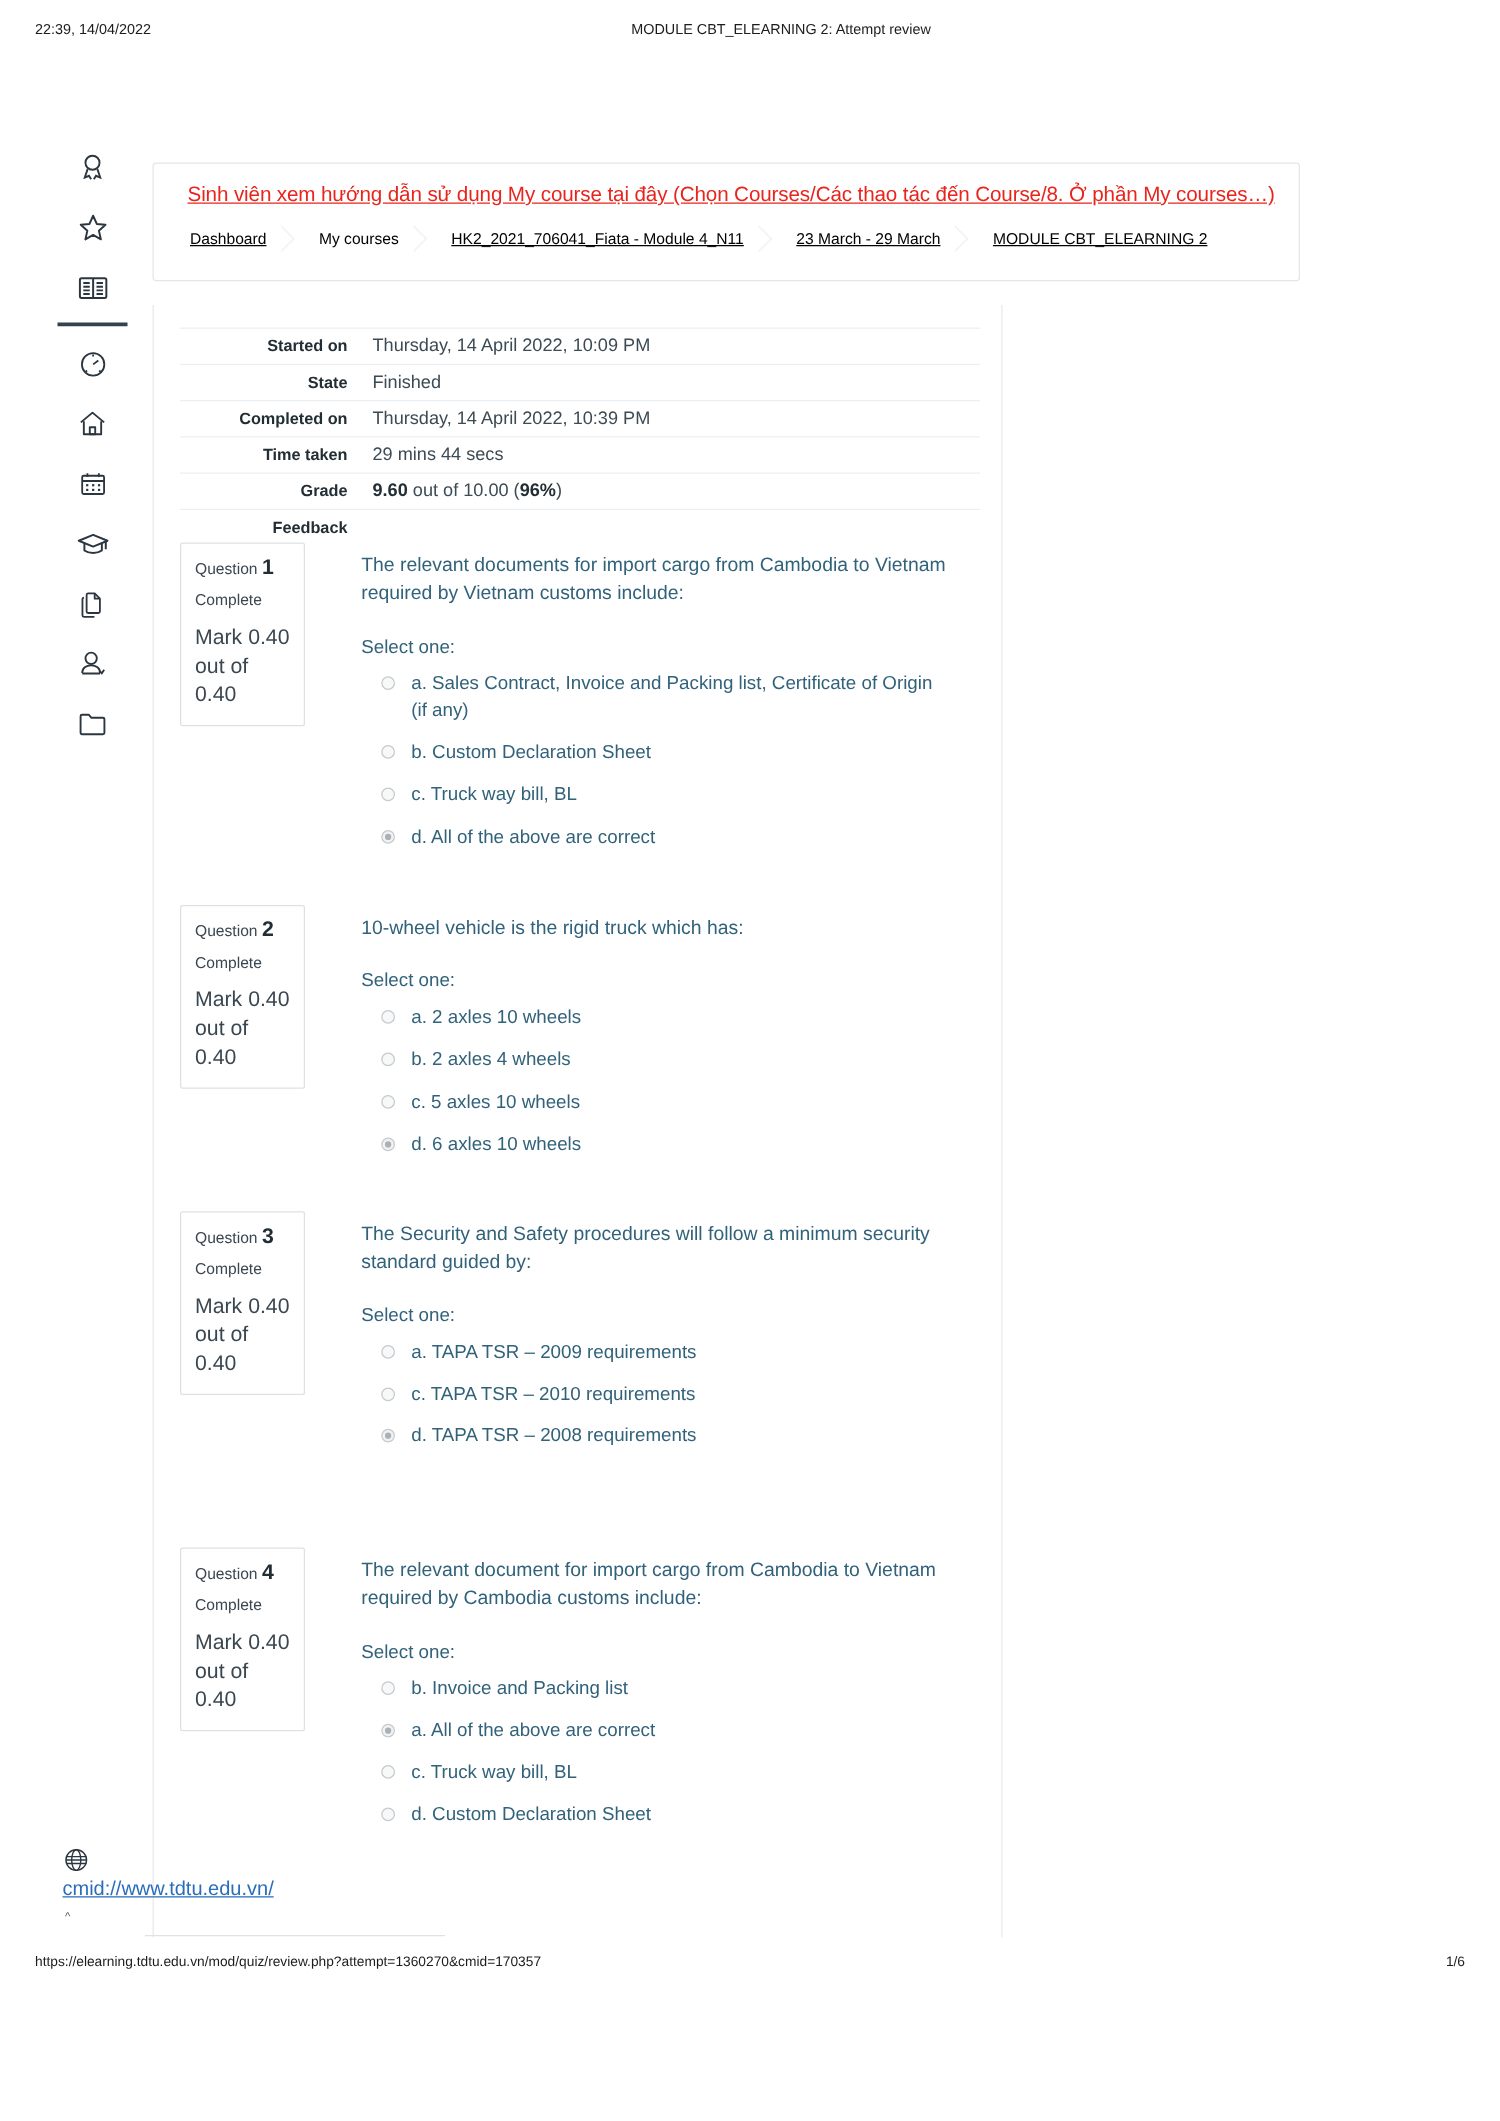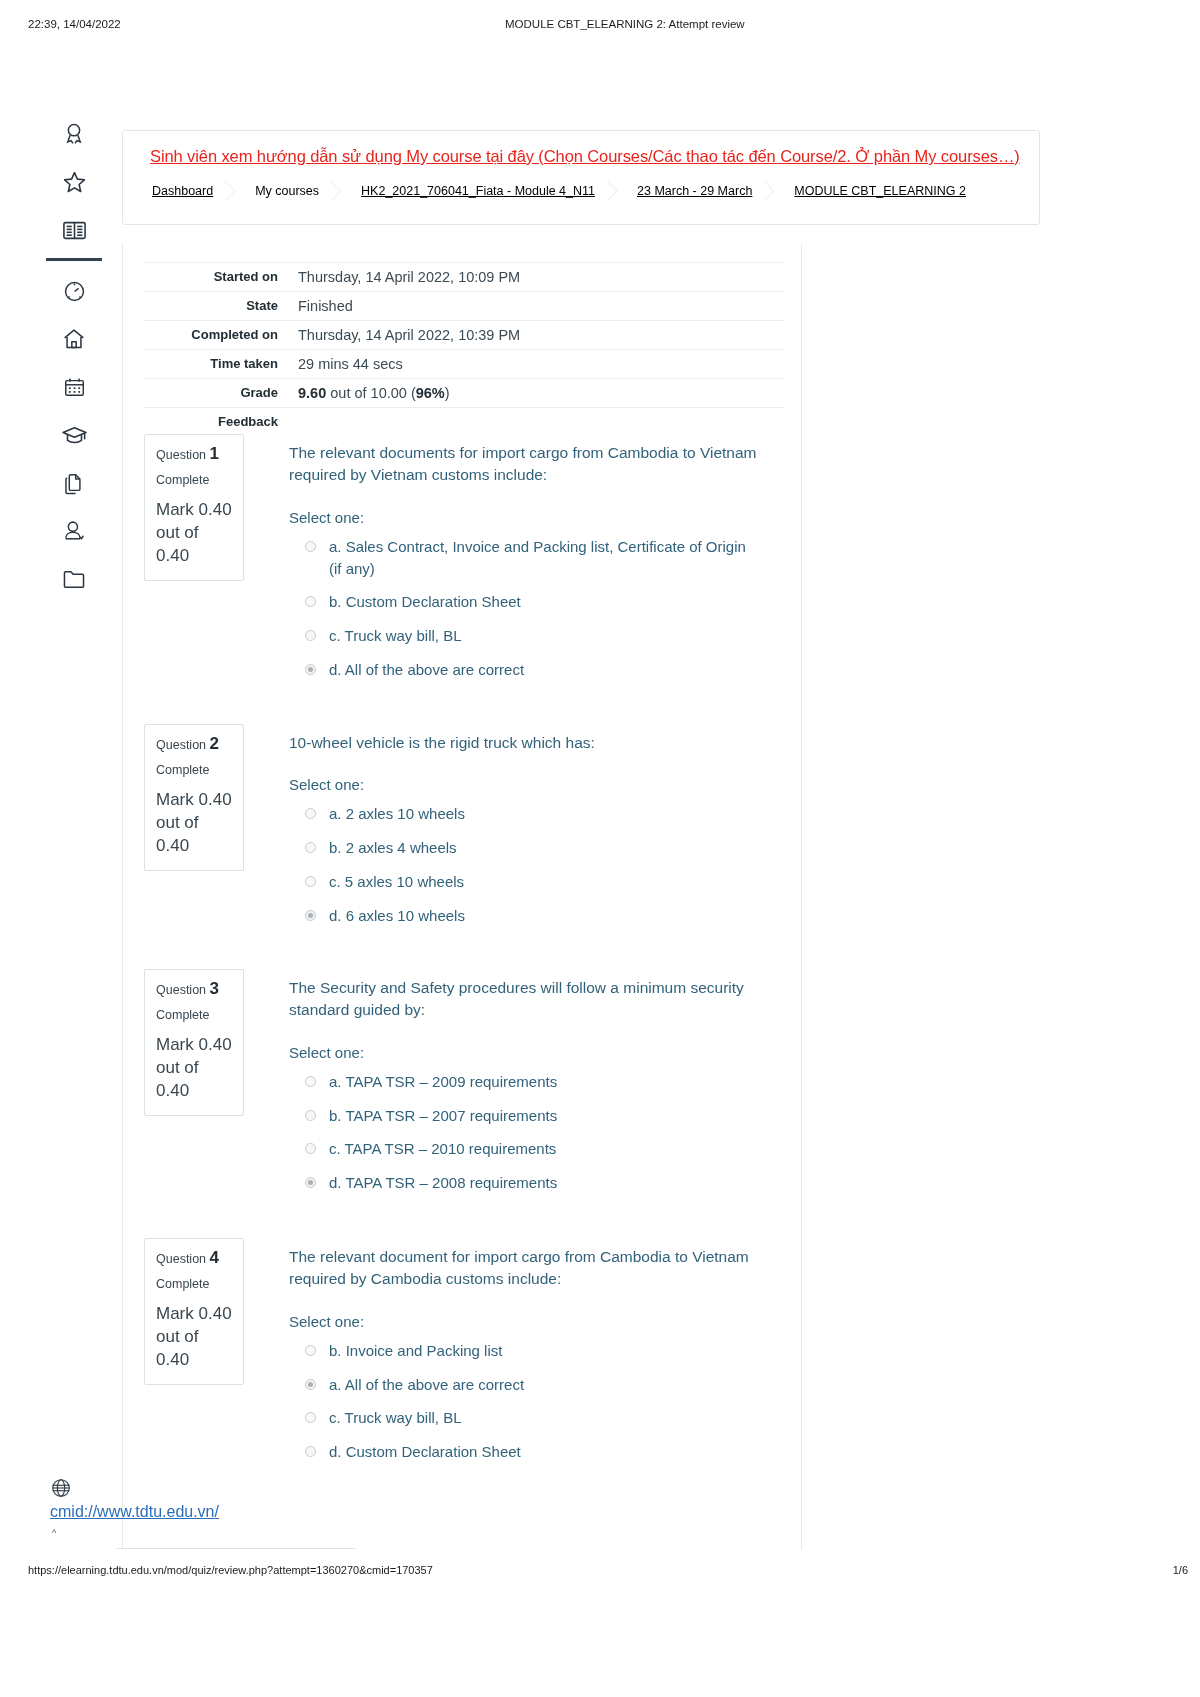--- a/index.html
+++ b/index.html
@@ -187,21 +187,21 @@
     position:absolute; left:116px; top:1548px;
     width:240px; height:1px; background:#dfe3e6;
   }
 
   
   .print-footer {
     position:absolute; top:1564px; left:0; width:1200px;
     font-size:11px; color:#1c1c1c;
   }
   .print-footer .pf-url { position:absolute; left:28px; top:0; }
-  .print-footer .pf-page { position:absolute; right:12px; top:0; }
+  .print-footer .pf-page { position:absolute; right:28px; top:0; }
 </style>
 </head>
 <body>
 
 <div class="print-header">
   <span class="ph-date">22:39, 14/04/2022</span>
   <span class="ph-title">MODULE CBT_ELEARNING 2: Attempt review</span>
 </div>
 
 <div class="rail">
@@ -317,21 +317,21 @@
     <span>
       <svg width="26" height="26" viewBox="0 0 24 24" fill="none" stroke="#2b3640" stroke-width="1.4" stroke-linejoin="round">
         <path d="M3.2 18.6 V6.4 C3.2 5.8 3.7 5.3 4.3 5.3 H9.2 L11.2 7.6 H19.7 C20.3 7.6 20.8 8.1 20.8 8.7 V18.6 C20.8 19.2 20.3 19.7 19.7 19.7 H4.3 C3.7 19.7 3.2 19.2 3.2 18.6 Z"></path>
       </svg>
     </span>
   </div>
 
 </div>
 
 <div class="banner">
-  <a class="banner-link" href="#">Sinh viên xem hướng dẫn sử dụng My course tại đây (Chọn Courses/Các thao tác đến Course/2. Ở phần My courses…)</a>
+  <a class="banner-link" href="#">Sinh viên xem hướng dẫn sử dụng My course tại đây (Chọn Courses/Các thao tác đến Course/8. Ở phần My courses…)</a>
   <div class="crumbs">
     <span class="crumb link">Dashboard</span>
     <span class="crumb-sep"></span>
     <span class="crumb">My courses</span>
     <span class="crumb-sep"></span>
     <span class="crumb link">HK2_2021_706041_Fiata - Module 4_N11</span>
     <span class="crumb-sep"></span>
     <span class="crumb link">23 March - 29 March</span>
     <span class="crumb-sep"></span>
     <span class="crumb link">MODULE CBT_ELEARNING 2</span>
@@ -433,24 +433,20 @@
   </div>
   <div class="qbody">
     <div class="qtext">The Security and Safety procedures will follow a minimum security standard guided by:</div>
     <div class="qselect">Select one:</div>
     <div class="opt">
       <span class="radio"></span>
       <span class="opt-label">a. TAPA TSR – 2009 requirements</span>
     </div>
     <div class="opt">
       <span class="radio"></span>
-      <span class="opt-label">b. TAPA TSR – 2007 requirements</span>
-    </div>
-    <div class="opt">
-      <span class="radio"></span>
       <span class="opt-label">c. TAPA TSR – 2010 requirements</span>
     </div>
     <div class="opt">
       <span class="radio checked"></span>
       <span class="opt-label">d. TAPA TSR – 2008 requirements</span>
     </div>
   </div>
 </div>
 
 <div class="question" style="top:1238px;height:270px;">

